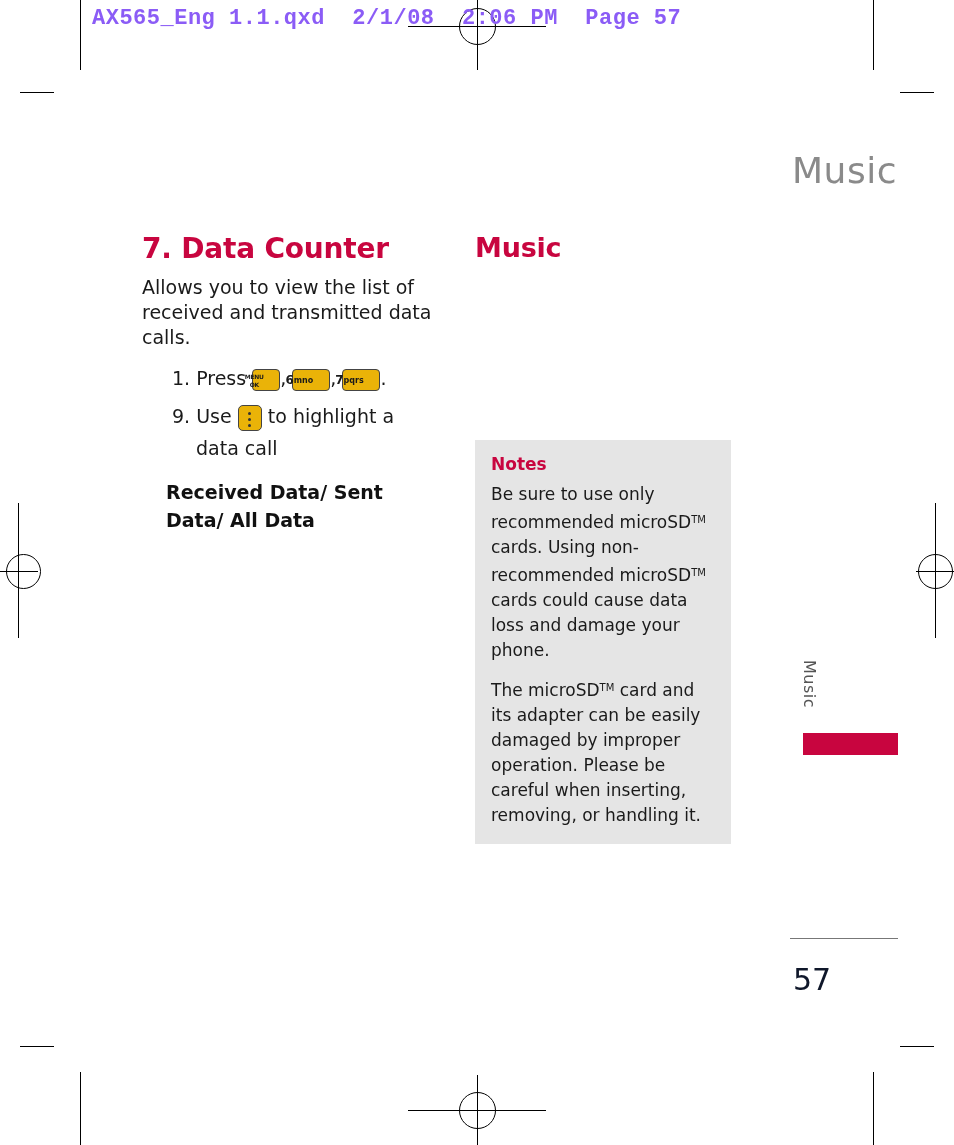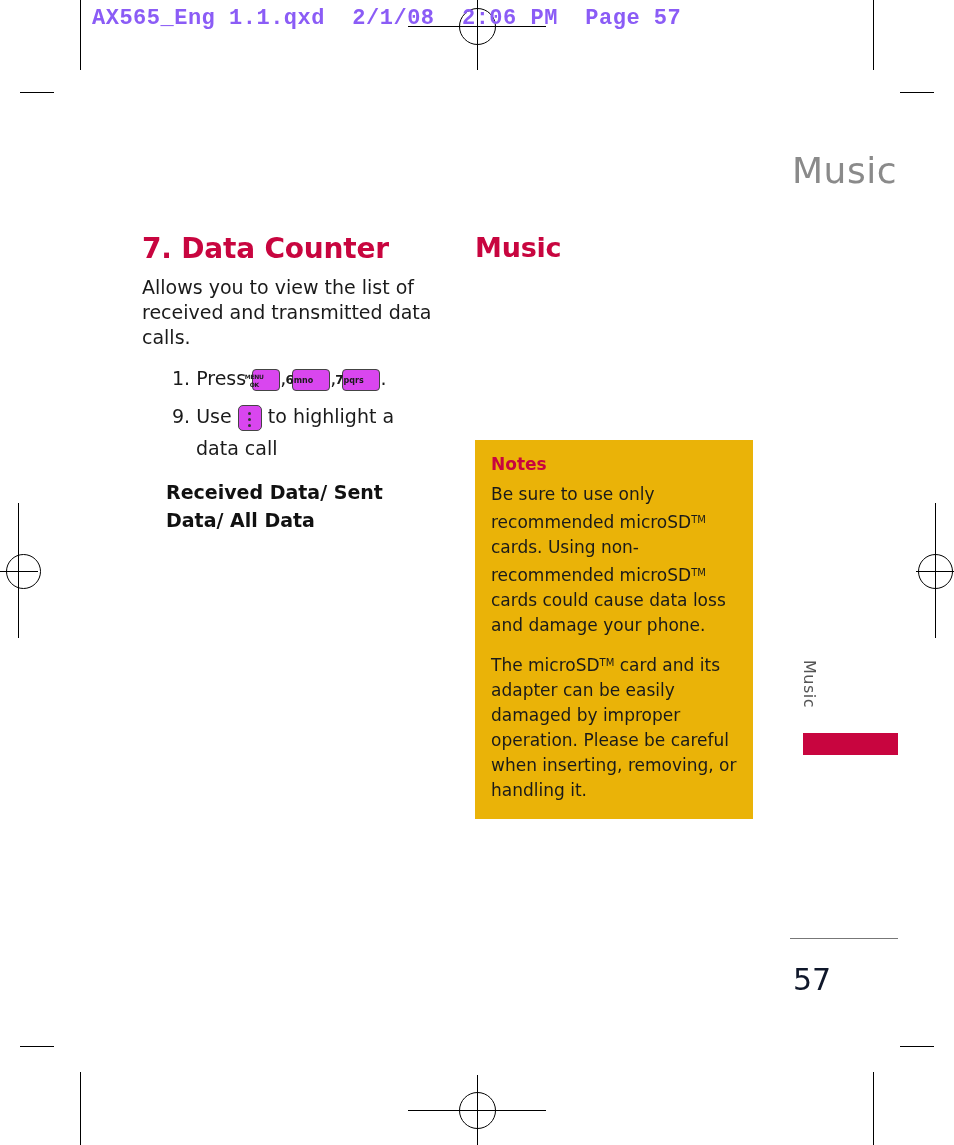--- a/index.html
+++ b/index.html
@@ -113,21 +113,21 @@
     padding-left: 24px;
     margin-top: 14px;
   }
 
   
   .key {
     display: inline-block;
     vertical-align: middle;
     border: 1px solid #444;
     border-radius: 4px;
-    background: #d946ef;
+    background: #eab308;
     text-align: center;
     box-sizing: border-box;
     font-family: "DejaVu Sans", sans-serif;
     position: relative;
   }
   .key-menu {
     width: 28px; height: 22px;
     font-size: 6px;
     line-height: 8px;
     padding-top: 3px;
@@ -161,22 +161,22 @@
   }
   .key-nav .d1 { top: 6px; }
   .key-nav .d2 { top: 12px; }
   .key-nav .d3 { top: 18px; }
 
   
   .notes-box {
     position: absolute;
     left: 475px;
     top: 440px;
-    width: 278px;
-    background: #eab308;
+    width: 256px;
+    background: #e5e5e5;
     padding: 14px 16px 16px 16px;
     box-sizing: border-box;
   }
   .notes-title {
     font-size: 17px;
     font-weight: bold;
     color: #c8053f;
     margin: 0 0 8px 0;
     font-family: "DejaVu Sans", sans-serif;
   }

